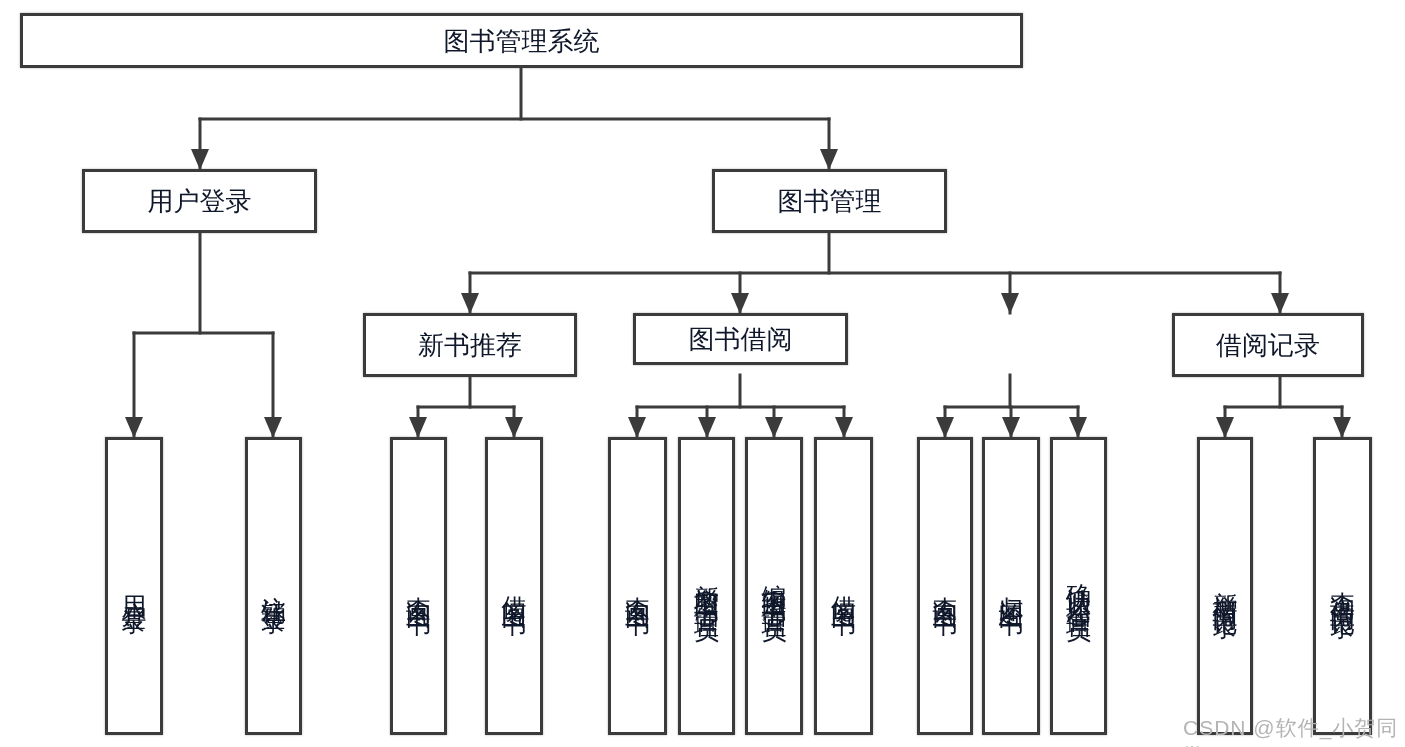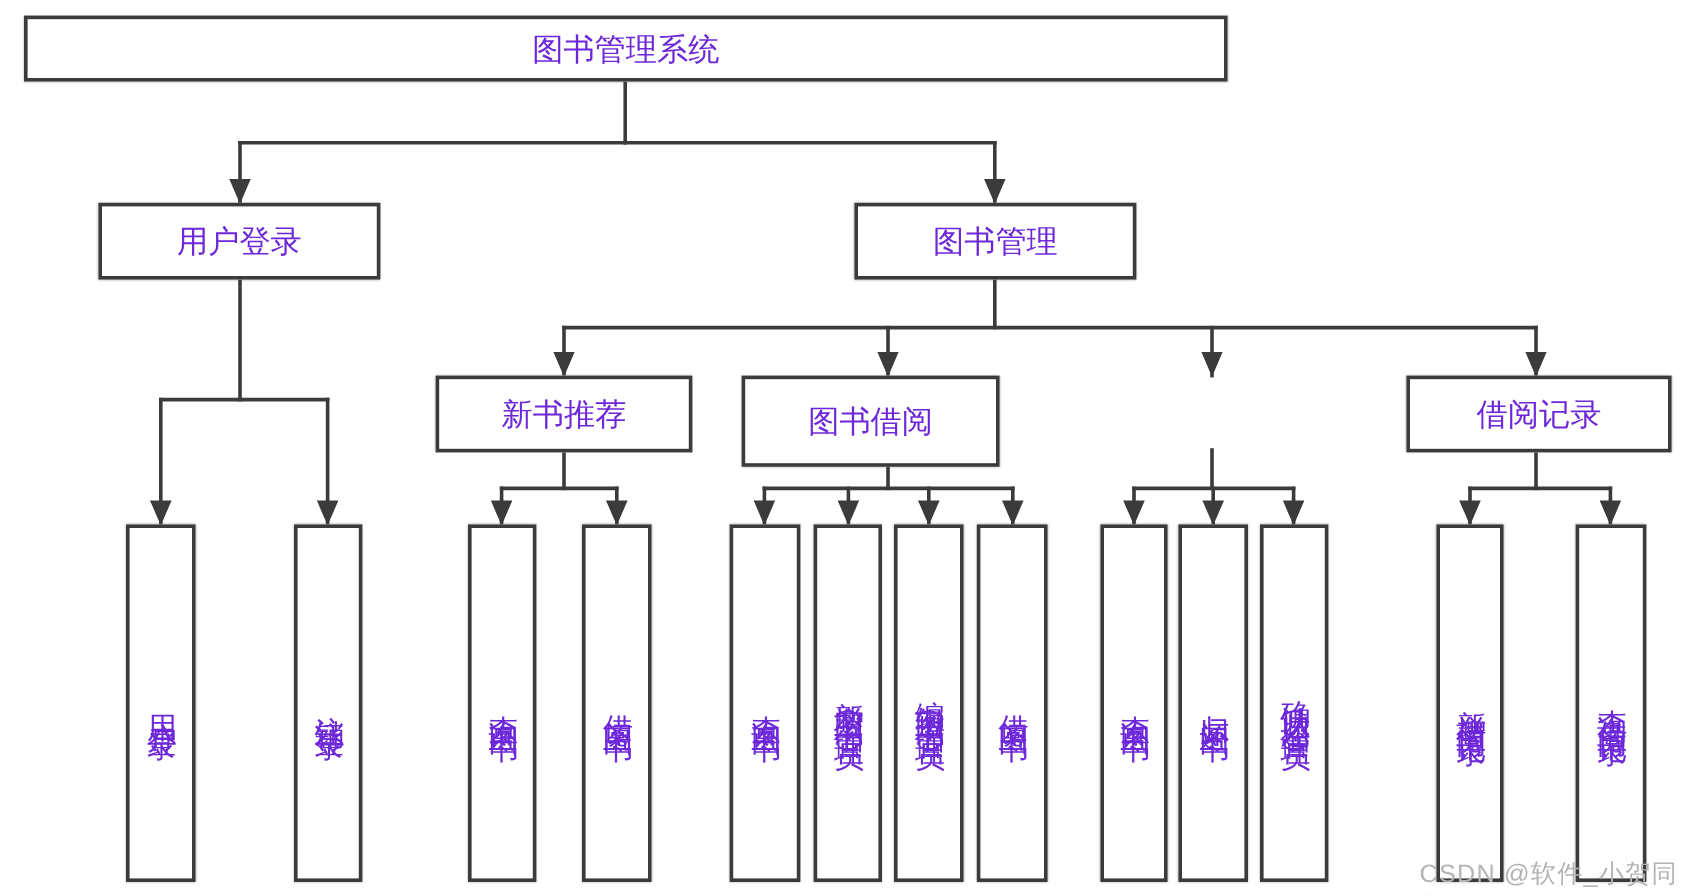--- a/index.html
+++ b/index.html
@@ -5,21 +5,21 @@
   html,body{margin:0;padding:0;background:#ffffff;}
   .canvas{
     position:relative;width:1405px;height:747px;background:#ffffff;
     font-family:"Liberation Sans", sans-serif;overflow:hidden;
   }
   svg.edges{position:absolute;left:0;top:0;}
   .box{
     position:absolute;box-sizing:border-box;background:#ffffff;
     border:3px solid #3b3b3b;box-shadow:0 0 2px rgba(80,80,80,.45);
     display:flex;align-items:center;justify-content:center;
-    color:#6d28d9;font-size:26px;line-height:1;white-space:nowrap;
+    color:#0f172a;font-size:26px;line-height:1;white-space:nowrap;
   }
   .vbox{
     writing-mode:vertical-rl;text-orientation:mixed;
     font-size:25px;letter-spacing:5px;
   }
   .watermark{
     position:absolute;left:1183px;top:714px;
     font-size:21px;letter-spacing:1px;color:#b4b4b4;
   }
 </style>
@@ -84,22 +84,22 @@
       </g>
     </g>
   </svg>
 
   <div class="box" style="left:20px;top:13px;width:1003px;height:55px">图书管理系统</div>
 
   <div class="box" style="left:82px;top:169px;width:235px;height:64px">用户登录</div>
   <div class="box" style="left:712px;top:169px;width:235px;height:64px">图书管理</div>
 
   <div class="box" style="left:363px;top:313px;width:214px;height:64px">新书推荐</div>
-  <div class="box" style="left:618px;top:313px;width:215px;height:76px">图书借阅</div>
-  <div class="box" style="left:1172px;top:313px;width:221px;height:64px">借阅记录</div>
+  <div class="box" style="left:633px;top:313px;width:215px;height:52px">图书借阅</div>
+  <div class="box" style="left:1172px;top:313px;width:192px;height:64px">借阅记录</div>
 
   <div class="box vbox" style="left:105px;top:437px;width:58px;height:298px">用户登录</div>
   <div class="box vbox" style="left:245px;top:437px;width:57px;height:298px">注销登录</div>
 
   <div class="box vbox" style="left:390px;top:437px;width:57px;height:298px">查询图书</div>
   <div class="box vbox" style="left:485px;top:437px;width:58px;height:298px">借阅图书</div>
 
   <div class="box vbox" style="left:608px;top:437px;width:59px;height:298px">查询图书</div>
   <div class="box vbox" style="left:678px;top:437px;width:57px;height:298px">新增图书（管理员）</div>
   <div class="box vbox" style="left:745px;top:437px;width:58px;height:298px">编辑图书（管理员）</div>

